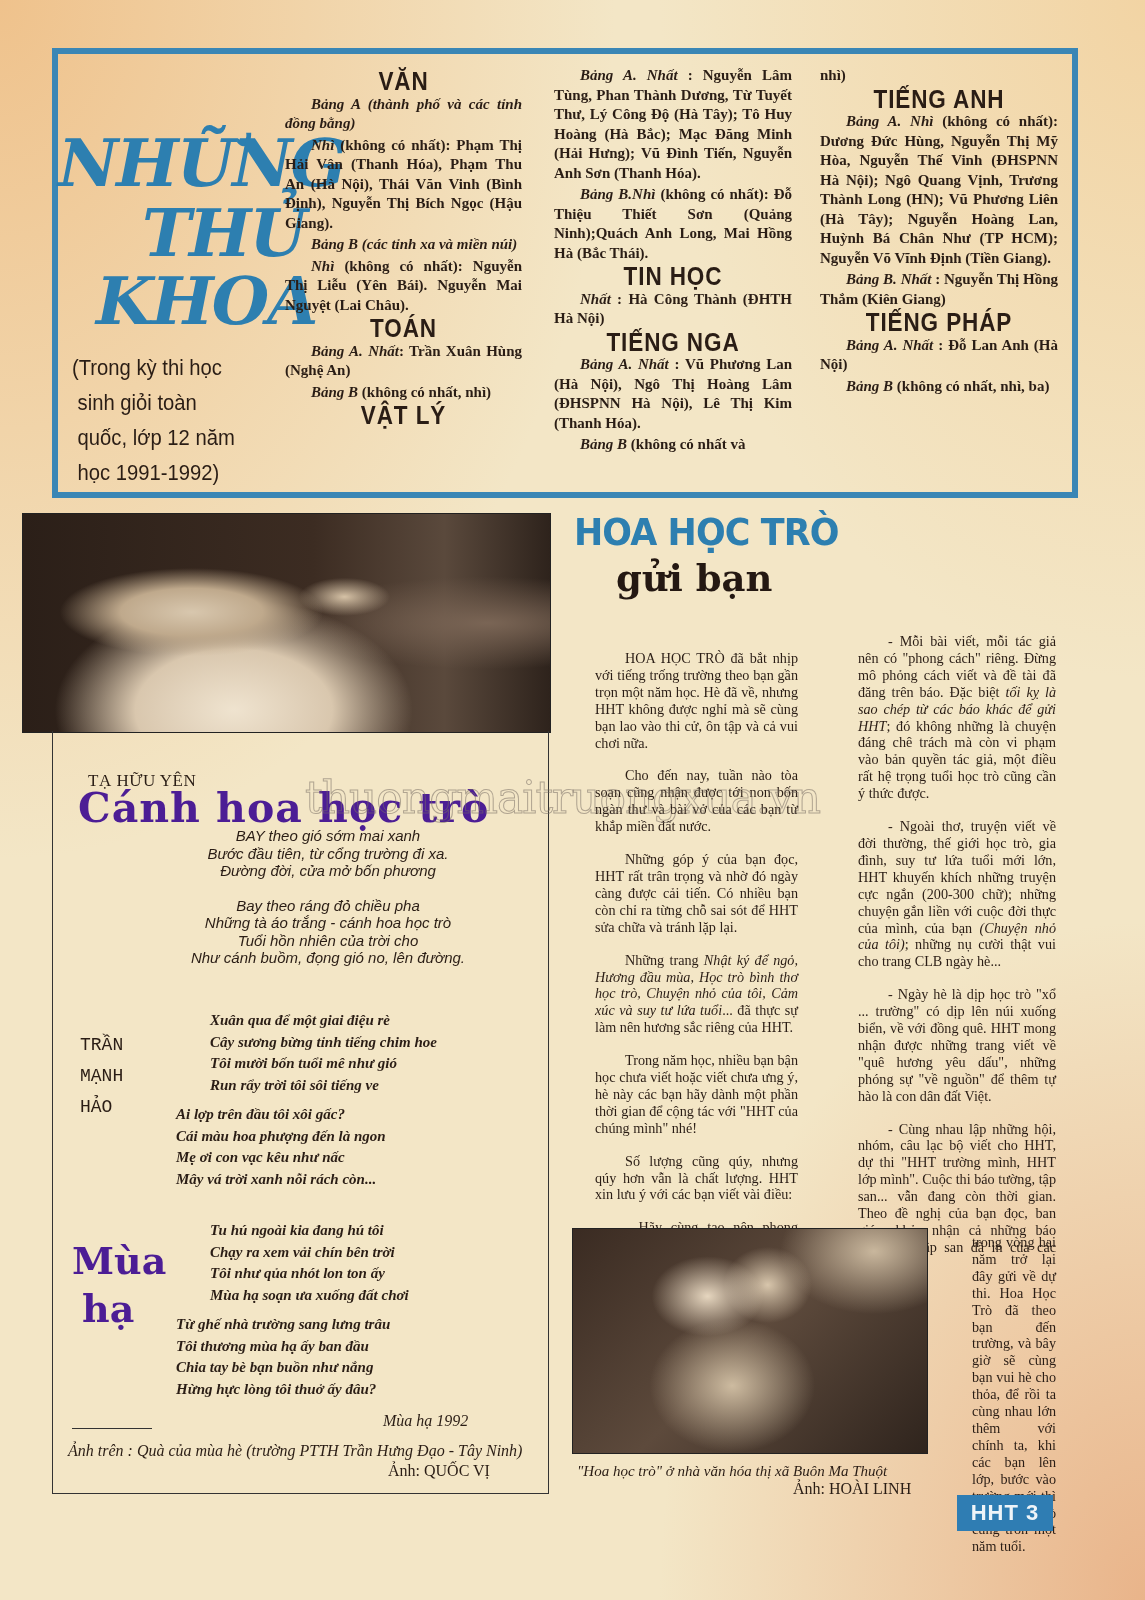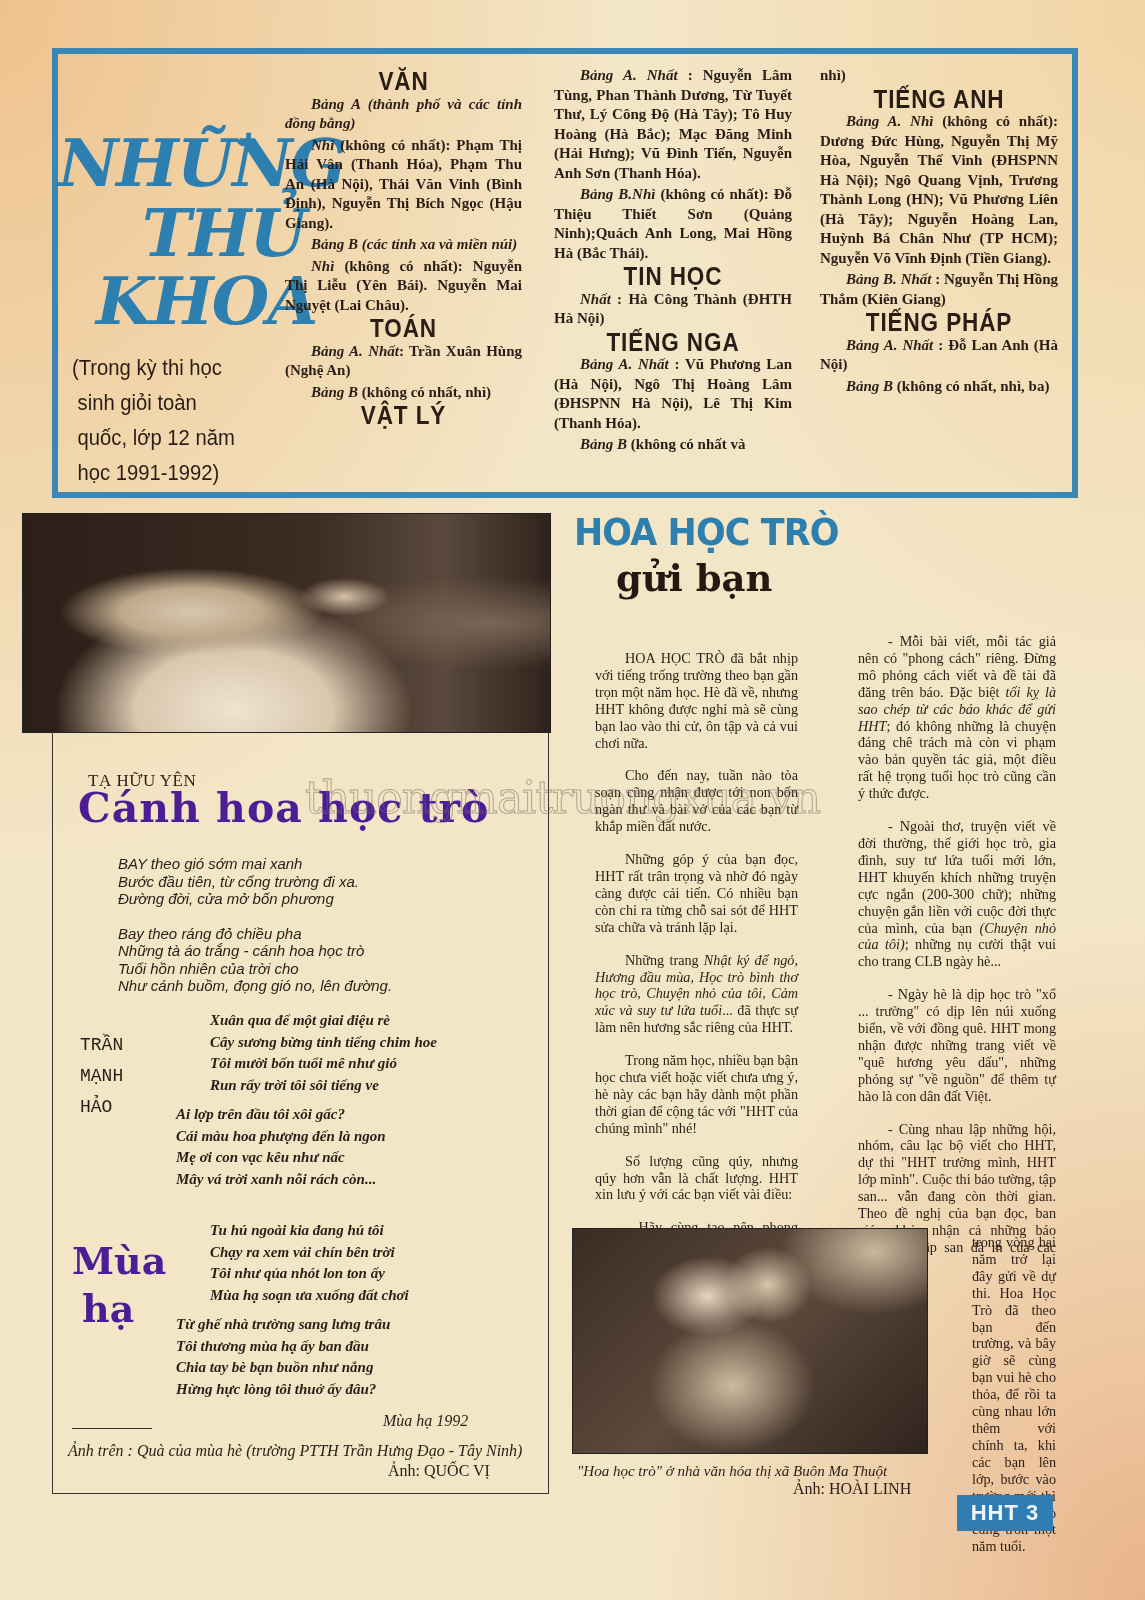--- a/index.html
+++ b/index.html
@@ -94,21 +94,21 @@
   <p><span class="i">Bảng A. Nhất</span><span> : Đỗ Lan Anh (Hà Nội)</span></p>
   <p><span class="i">Bảng B</span><span> (không có nhất, nhì, ba)</span></p>
 </div>
 
 <div class="abs photo photo1"></div>
 <div class="abs poembox"></div>
 
 <div class="abs" style="left:88px;top:771px;font-size:17px;letter-spacing:0.5px;">TẠ HỮU YÊN</div>
 <div class="abs blueserif" style="left:78px;top:784px;font-size:41px;letter-spacing:1px;">Cánh hoa học trò</div>
 
-<div class="abs poem" style="left:118px;top:855px;width:420px;">
+<div class="abs poem" style="left:118px;top:827px;width:420px;text-align:center;">
   <div>BAY theo gió sớm mai xanh</div>
   <div>Bước đầu tiên, từ cổng trường đi xa.</div>
   <div>Đường đời, cửa mở bốn phương</div>
   <div style="height:17px"></div>
   <div>Bay theo ráng đỏ chiều pha</div>
   <div>Những tà áo trắng - cánh hoa học trò</div>
   <div>Tuổi hồn nhiên của trời cho</div>
   <div>Như cánh buồm, đọng gió no, lên đường.</div>
 </div>
 

